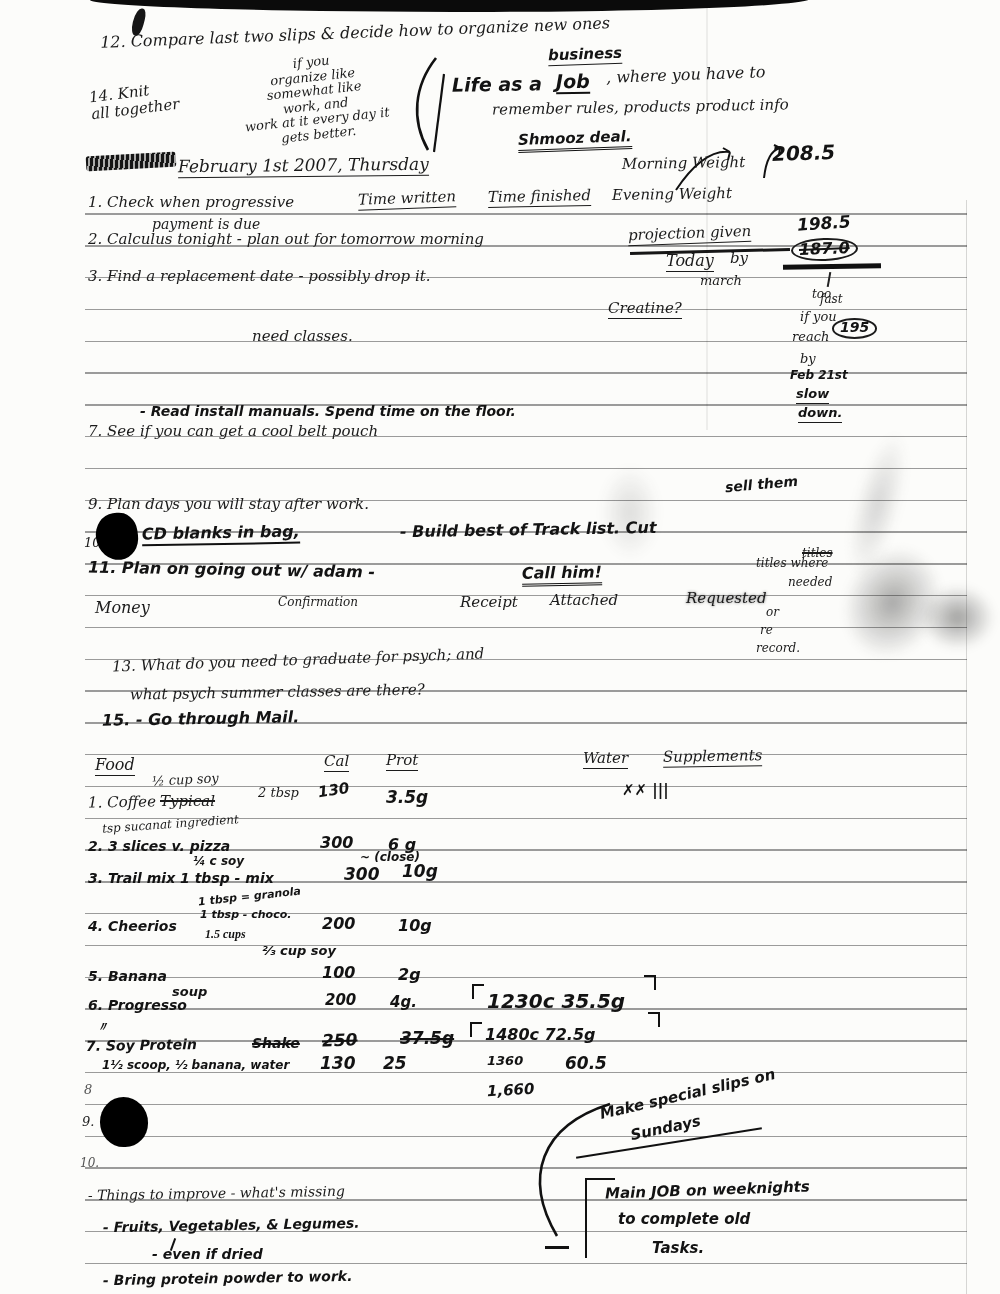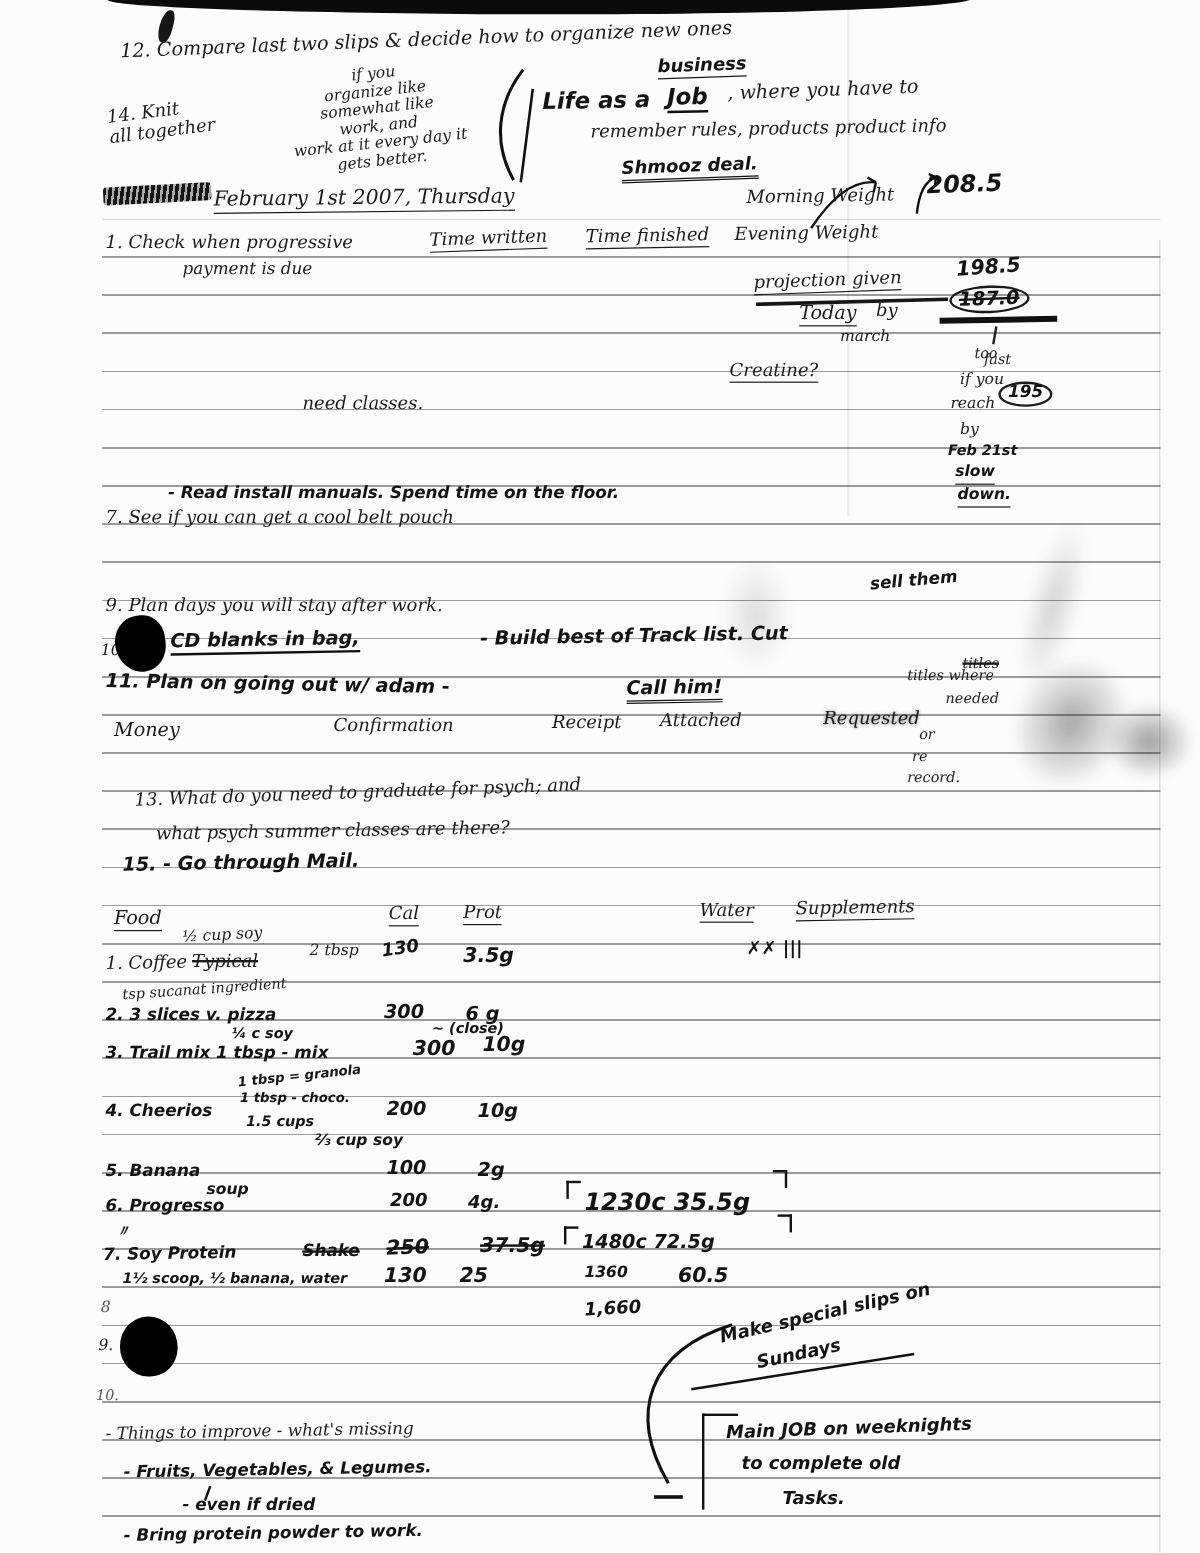--- a/index.html
+++ b/index.html
@@ -70,57 +70,59 @@
   <div class="t hand u1" style="left:178px;top:156px;font-size:17px;transform:rotate(-.6deg);">February 1st 2007, Thursday</div>
   <div class="t hand" style="left:622px;top:155px;font-size:15px;transform:rotate(-1deg);">Morning Weight</div>
   <div class="t print" style="left:772px;top:142px;font-size:20px;transform:rotate(-2deg);">208.5</div>
 
   <div class="t hand" style="left:88px;top:194px;font-size:15px;">1. Check when progressive</div>
   <div class="t hand" style="left:152px;top:217px;font-size:14px;">payment is due</div>
   <div class="t hand u1" style="left:358px;top:190px;font-size:15px;transform:rotate(-2deg);">Time written</div>
   <div class="t hand u1" style="left:488px;top:188px;font-size:15px;transform:rotate(-1deg);">Time finished</div>
   <div class="t hand" style="left:612px;top:186px;font-size:15px;transform:rotate(-1deg);">Evening Weight</div>
 
+  <div class="t hand" style="left:88px;top:231px;font-size:15px;">2. Calculus tonight - plan out for tomorrow morning</div>
   <div class="t hand u1" style="left:628px;top:225px;font-size:15px;transform:rotate(-2deg);">projection given</div>
   <div class="deco" style="left:630px;top:250px;width:160px;height:2.5px;background:#161616;transform:rotate(-1.5deg);"></div>
   <div class="t hand u1" style="left:666px;top:252px;font-size:16px;">Today</div>
   <div class="t hand" style="left:730px;top:250px;font-size:15px;">by</div>
   <div class="t hand" style="left:700px;top:274px;font-size:13px;">march</div>
   <div class="t print" style="left:797px;top:214px;font-size:17px;transform:rotate(-4deg);">198.5</div>
   <div class="t print circ strike" style="left:791px;top:238px;font-size:16px;transform:rotate(-2deg);">187.0</div>
   <div class="deco" style="left:783px;top:264px;width:98px;height:5px;background:#111;transform:rotate(-1deg);"></div>
   <div class="deco" style="left:828px;top:272px;width:2px;height:15px;background:#222;transform:rotate(10deg);"></div>
   <div class="t hand" style="left:812px;top:288px;font-size:12px;">too</div>
   <div class="t hand" style="left:820px;top:293px;font-size:12px;">fast</div>
   <div class="t hand" style="left:800px;top:310px;font-size:13px;">if you</div>
   <div class="t hand" style="left:792px;top:330px;font-size:13px;">reach</div>
   <div class="t print circ" style="left:832px;top:318px;font-size:14px;">195</div>
   <div class="t hand" style="left:800px;top:352px;font-size:13px;">by</div>
   <div class="t print" style="left:790px;top:369px;font-size:12px;">Feb 21st</div>
   <div class="t print u1" style="left:796px;top:387px;font-size:13px;">slow</div>
   <div class="t print u1" style="left:798px;top:406px;font-size:13px;">down.</div>
 
+  <div class="t hand" style="left:88px;top:268px;font-size:15px;">3. Find a replacement date  - possibly drop it.</div>
   <div class="t hand u1" style="left:608px;top:300px;font-size:15px;">Creatine?</div>
   <div class="t hand" style="left:252px;top:328px;font-size:15px;">need classes.</div>
   <div class="t print" style="left:140px;top:404px;font-size:14px;font-weight:600;">- Read install manuals. Spend time on the floor.</div>
   <div class="t hand" style="left:88px;top:423px;font-size:15px;">7. See if you can get a cool belt pouch</div>
   <div class="t print" style="left:725px;top:477px;font-size:14px;transform:rotate(-5deg);">sell them</div>
   <div class="t hand" style="left:88px;top:496px;font-size:15px;">9. Plan days you will stay after work.</div>
   <div class="t hand" style="left:84px;top:536px;font-size:13px;">10</div>
   <div class="deco" style="left:96px;top:513px;width:42px;height:47px;background:#000;border-radius:50% 45% 50% 55%;transform:rotate(-8deg);"></div>
   <div class="t print ub" style="left:142px;top:524px;font-size:16px;transform:rotate(-1deg);">CD blanks in bag,</div>
   <div class="t print" style="left:400px;top:521px;font-size:16px;transform:rotate(-1deg);">- Build best of Track list. Cut</div>
   <div class="t print" style="left:88px;top:561px;font-size:16px;transform:rotate(1deg);">11. Plan on going out w/ adam -</div>
   <div class="t print u2" style="left:522px;top:564px;font-size:16px;transform:rotate(-1deg);">Call him!</div>
   <div class="t hand strike" style="left:802px;top:547px;font-size:12px;">titles</div>
   <div class="t hand" style="left:756px;top:557px;font-size:12px;">titles where</div>
   <div class="t hand" style="left:788px;top:576px;font-size:12px;">needed</div>
 
   <div class="t hand" style="left:95px;top:599px;font-size:16px;">Money</div>
-  <div class="t hand" style="left:278px;top:596px;font-size:15px;">Confirmation</div>
+  <div class="t hand" style="left:278px;top:596px;font-size:12px;">Confirmation</div>
   <div class="t hand" style="left:460px;top:594px;font-size:15px;">Receipt</div>
   <div class="t hand" style="left:550px;top:592px;font-size:15px;">Attached</div>
   <div class="t hand" style="left:686px;top:590px;font-size:15px;text-shadow:0 0 3px rgba(20,20,20,.6);">Requested</div>
   <div class="t hand" style="left:766px;top:606px;font-size:12px;">or</div>
   <div class="t hand" style="left:760px;top:624px;font-size:12px;">re</div>
   <div class="t hand" style="left:756px;top:642px;font-size:12px;">record.</div>
 
   <div class="t hand" style="left:112px;top:652px;font-size:15px;transform:rotate(-2deg);">13. What do you need to graduate for psych; and</div>
   <div class="t hand" style="left:130px;top:684px;font-size:15px;transform:rotate(-1deg);">what psych summer classes are there?</div>
   <div class="t print" style="left:102px;top:710px;font-size:16px;transform:rotate(-1deg);">15. - Go through Mail.</div>
@@ -146,21 +148,21 @@
 
   <div class="t print" style="left:193px;top:855px;font-size:12px;font-weight:600;">¼ c soy</div>
   <div class="t print" style="left:360px;top:851px;font-size:12px;font-weight:600;">~ (close)</div>
   <div class="t print" style="left:88px;top:871px;font-size:14px;font-weight:600;">3. Trail mix 1 tbsp - mix</div>
   <div class="t print" style="left:344px;top:865px;font-size:17px;">300</div>
   <div class="t print" style="left:402px;top:862px;font-size:17px;">10g</div>
   <div class="t print" style="left:198px;top:891px;font-size:11px;font-weight:600;transform:rotate(-6deg);">1 tbsp = granola</div>
   <div class="t print" style="left:200px;top:909px;font-size:11px;font-weight:600;">1 tbsp - choco.</div>
 
   <div class="t print" style="left:88px;top:919px;font-size:14px;font-weight:600;">4. Cheerios</div>
-  <div class="t print" style="left:205px;top:928px;font-size:12px;font-weight:600;">1.5 cups</div>
+  <div class="t print" style="left:205px;top:928px;font-size:12px;font-weight:600;font-family:Liberation Serif, serif;">1.5 cups</div>
   <div class="t print" style="left:322px;top:915px;font-size:16px;">200</div>
   <div class="t print" style="left:398px;top:917px;font-size:16px;">10g</div>
   <div class="t print" style="left:262px;top:944px;font-size:13px;font-weight:600;">⅔ cup soy</div>
 
   <div class="t print" style="left:88px;top:969px;font-size:14px;font-weight:600;">5. Banana</div>
   <div class="t print" style="left:322px;top:964px;font-size:16px;">100</div>
   <div class="t print" style="left:398px;top:966px;font-size:16px;">2g</div>
 
   <div class="t print" style="left:172px;top:985px;font-size:13px;font-weight:600;">soup</div>
   <div class="t print" style="left:88px;top:998px;font-size:14px;font-weight:600;">6. Progresso</div>

